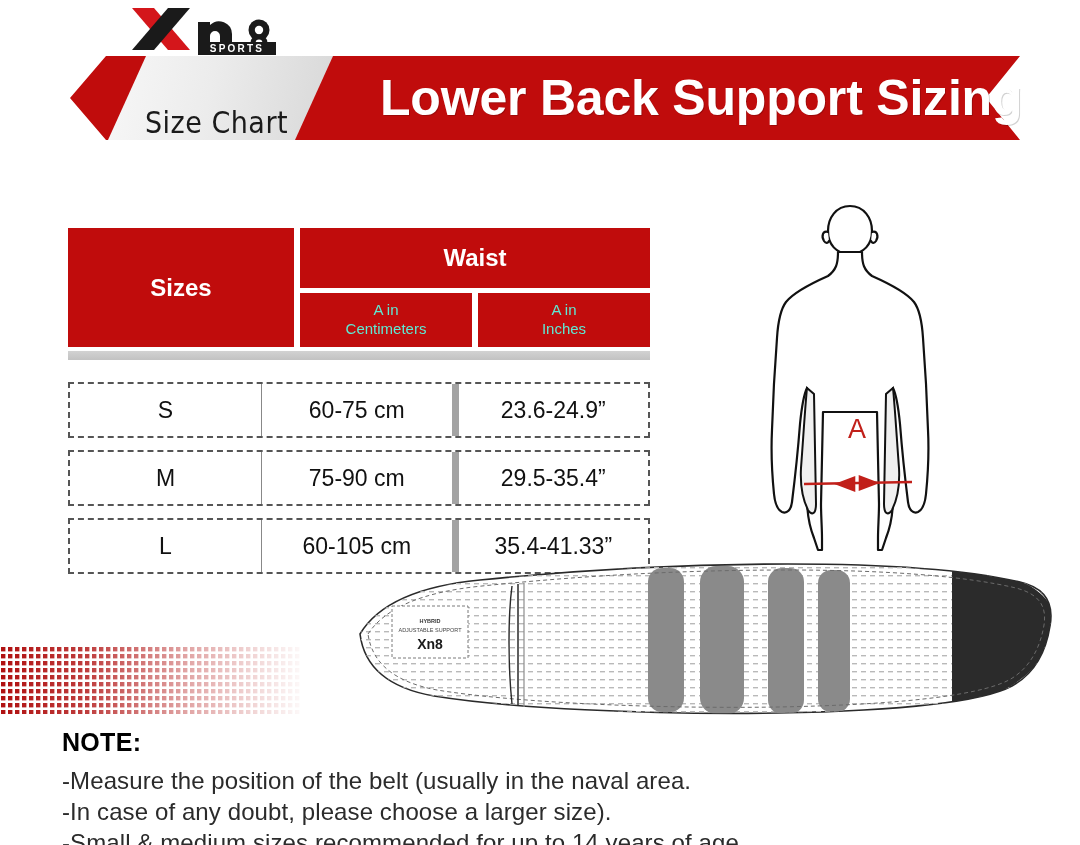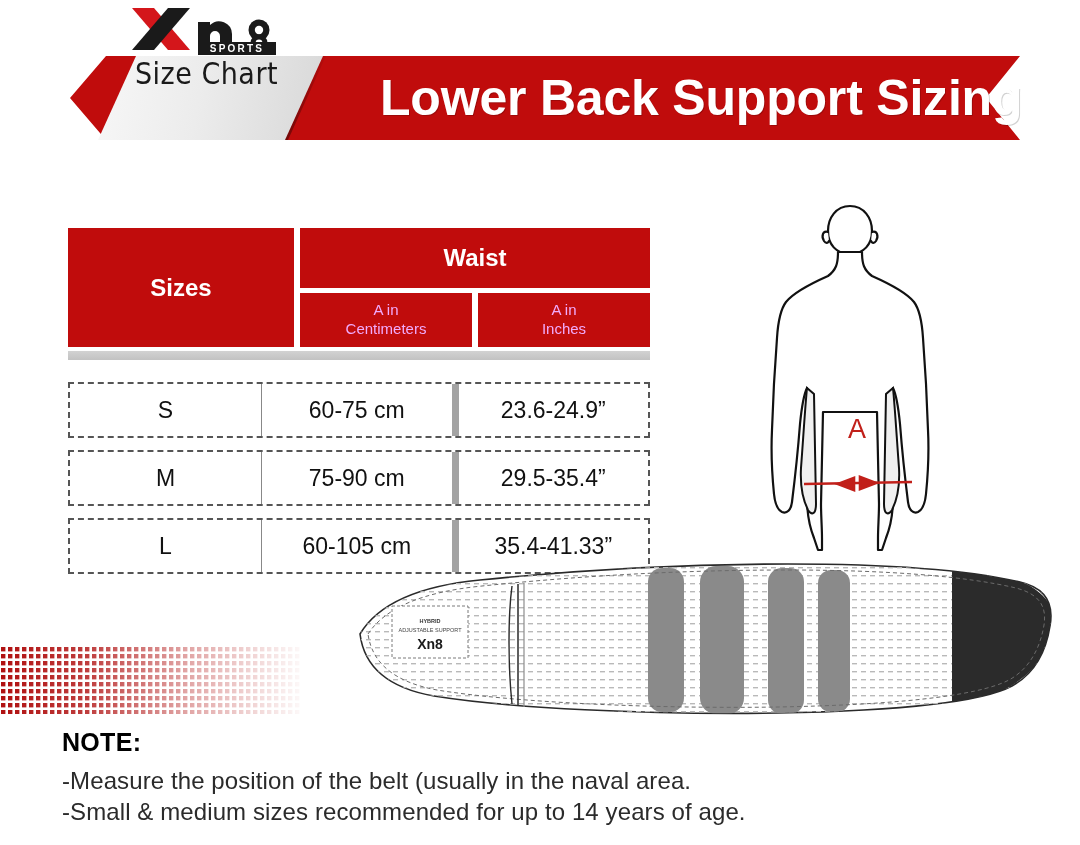--- a/index.html
+++ b/index.html
@@ -18,24 +18,24 @@
   .logo svg{display:block;}
 
   
   .banner{position:absolute;left:70px;top:56px;width:950px;height:84px;}
   .banner-red{
     position:absolute;inset:0;
     background:#C00C0C;
     clip-path:polygon(36px 0, 100% 0, calc(100% - 34px) 50%, 100% 100%, 36px 100%, 0 50%);
   }
   .banner-tab{
-    position:absolute;left:28px;top:0;width:225px;height:100%;
+    position:absolute;left:38px;top:0;width:225px;height:100%;
     background:linear-gradient(100deg,#f7f7f7 0%,#ececec 45%,#d8d8d8 100%);
     clip-path:polygon(38px 0, 100% 0, calc(100% - 38px) 100%, 0 100%);
-    display:flex;align-items:flex-start;justify-content:center;
+    display:flex;align-items:flex-end;justify-content:center;
   }
   .banner-tab-shadow{
     position:absolute;left:210px;top:0;width:46px;height:100%;
     background:linear-gradient(95deg,rgba(0,0,0,.55) 0%,rgba(0,0,0,0) 92%);
     clip-path:polygon(38px 0, 100% 0, calc(100% - 38px) 100%, 0 100%);
   }
   .banner-tab-text{
     font-family:"DejaVu Sans Condensed","Liberation Sans", sans-serif;
     font-size:30px;color:#1a1a1a;letter-spacing:.5px;
     transform:translateX(-4px);
@@ -59,21 +59,21 @@
     margin-right:6px;
   }
   .th-right{flex:1;display:flex;flex-direction:column;}
   .th-waist{
     height:60px;background:#C00C0C;color:#fff;
     display:flex;align-items:center;justify-content:center;
     font-size:24px;font-weight:bold;margin-bottom:5px;
   }
   .th-sub{display:flex;flex:1;}
   .th-sub>div{
-    flex:1;background:#C00C0C;color:#f0abfc;
+    flex:1;background:#C00C0C;color:#5eead4;
     display:flex;flex-direction:column;align-items:center;justify-content:center;
     font-size:15px;line-height:1.25;text-align:center;
   }
   .th-sub>div:first-child{margin-right:6px;}
   .gray-bar{
     margin-top:4px;height:9px;width:582px;
     background:linear-gradient(180deg,#d2d2d2,#c2c2c2);
   }
   .tbody{margin-top:22px;}
   .trow{
@@ -318,16 +318,17 @@
         </linearGradient>
       </defs>
       <rect x="0" y="0" width="300" height="68" fill="url(#hdots)"></rect>
       <rect x="0" y="0" width="300" height="68" fill="url(#hfade)"></rect>
     </svg>
   </div>
 
   <div class="note">
     <div class="note-title">NOTE:</div>
     <div class="note-line">-Measure the position of the belt (usually in the naval area.</div>
+    <div class="note-line">-In case of any doubt, please choose a larger size).</div>
     <div class="note-line">-Small &amp; medium sizes recommended for up to 14 years of age.</div>
   </div>
 
 </div>
 
 </body></html>

